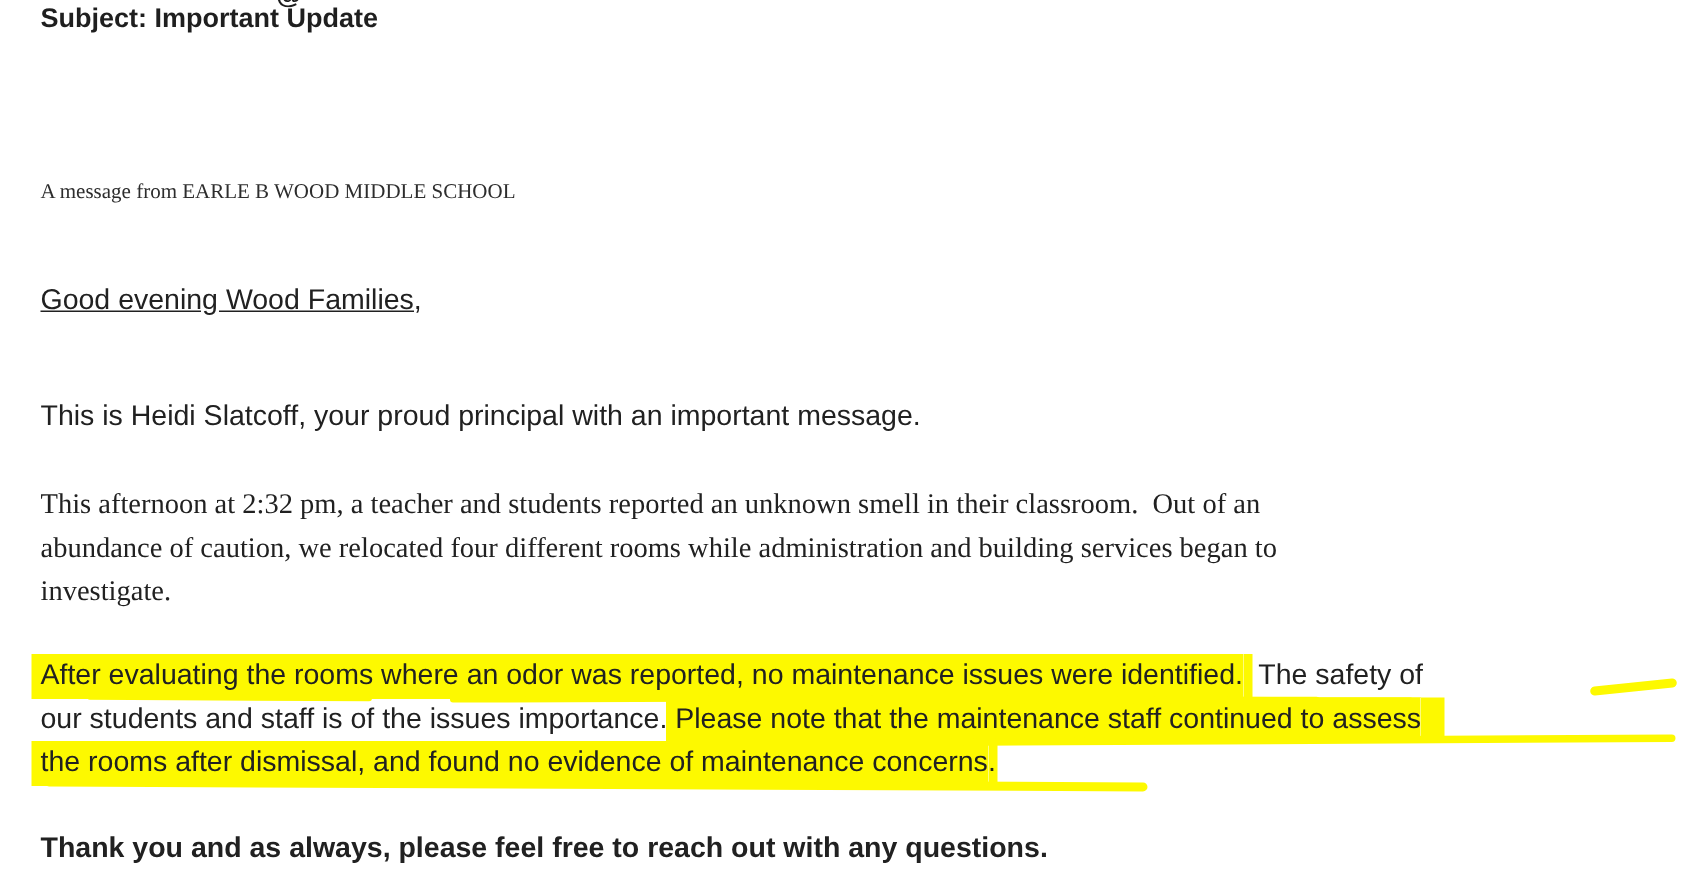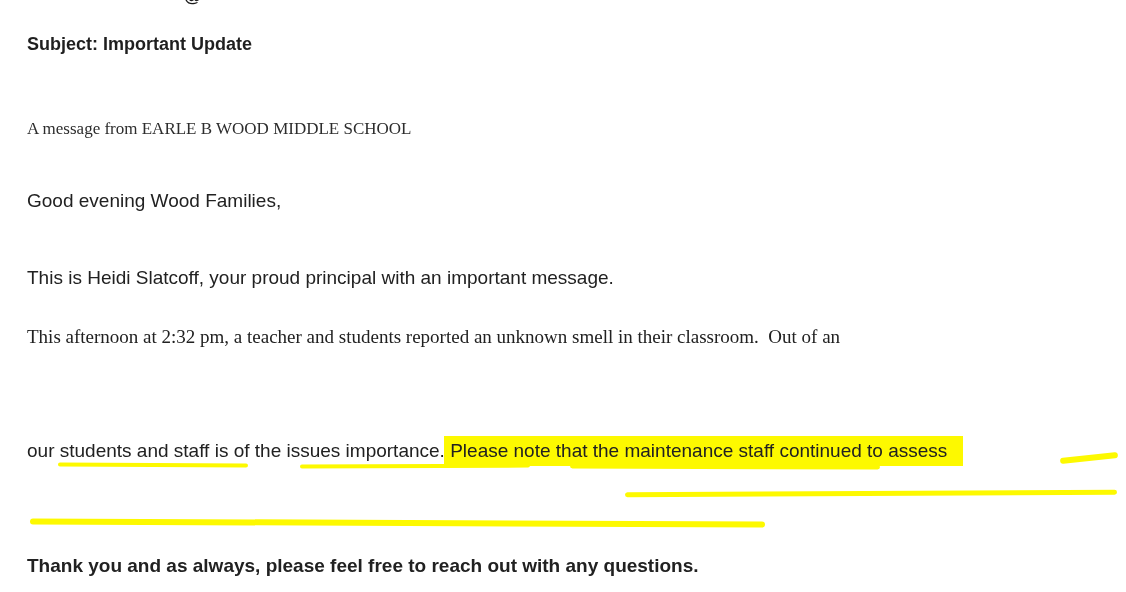--- a/index.html
+++ b/index.html
@@ -29,43 +29,42 @@
     font-size: 18px;
     letter-spacing: 2px;
     color: #1b1b1b;
   }
 
   .header {
     left: 27px; top: 1px;
     font-size: 18px;
     line-height: 23px;
     color: #1f1f1f;
-    margin-top: 32px;
   }
   .header .line { white-space: pre; }
   .bold { font-weight: 700; }
 
   .serif-line {
     left: 27px; top: 114px;
     font-family: "Liberation Serif", serif;
-    font-size: 17px;
+    font-size: 14px;
     line-height: 29px;
     color: #2d2d2d;
     white-space: pre;
   }
 
   .para {
     left: 27px;
     font-size: 19px;
     line-height: 29px;
     color: #212121;
   }
   .para .line { white-space: pre; }
 
-  .p-greeting { top: 186px; }
+  .p-greeting { top: 186px; text-decoration: underline; }
   .p-intro    { top: 263px; }
   .p-report   { top: 322px; font-family: Liberation Serif, serif; }
   .p-assess   { top: 436px; }
   .p-closing  { top: 551px; font-weight: bold; }
 
   .hl {
     background: #fdf900;
     padding: 4px 0 5px;
     box-shadow: 6px 0 0 #fdf900, -6px 0 0 #fdf900;
   }
@@ -101,24 +100,28 @@
 <div class="abs para p-greeting">
   <div class="line">Good evening Wood Families,</div>
 </div>
 
 <div class="abs para p-intro">
   <div class="line">This is Heidi Slatcoff, your proud principal with an important message.</div>
 </div>
 
 <div class="abs para p-report">
   <div class="line">This afternoon at 2:32 pm, a teacher and students reported an unknown smell in their classroom.  Out of an</div>
+  <div class="line">abundance of caution, we relocated four different rooms while administration and building services began to</div>
+  <div class="line">investigate.</div>
 </div>
 
 <div class="abs para p-assess">
+  <div class="line"><span class="hl">After evaluating the rooms where an odor was reported, no maintenance issues were identified.</span><span>  The safety of</span></div>
   <div class="line"><span>our students and staff is of the issues importance. </span><span class="hl hl-endcap">Please note that the maintenance staff continued to assess</span></div>
+  <div class="line"><span class="hl">the rooms after dismissal, and found no evidence of maintenance concerns</span><span>.</span></div>
 </div>
 
 <div class="stroke s1"></div>
 <div class="stroke s2"></div>
 <div class="stroke s3"></div>
 <div class="stroke s4"></div>
 <div class="stroke s5"></div>
 <div class="stroke s6"></div>
 
 <div class="abs para p-closing">

